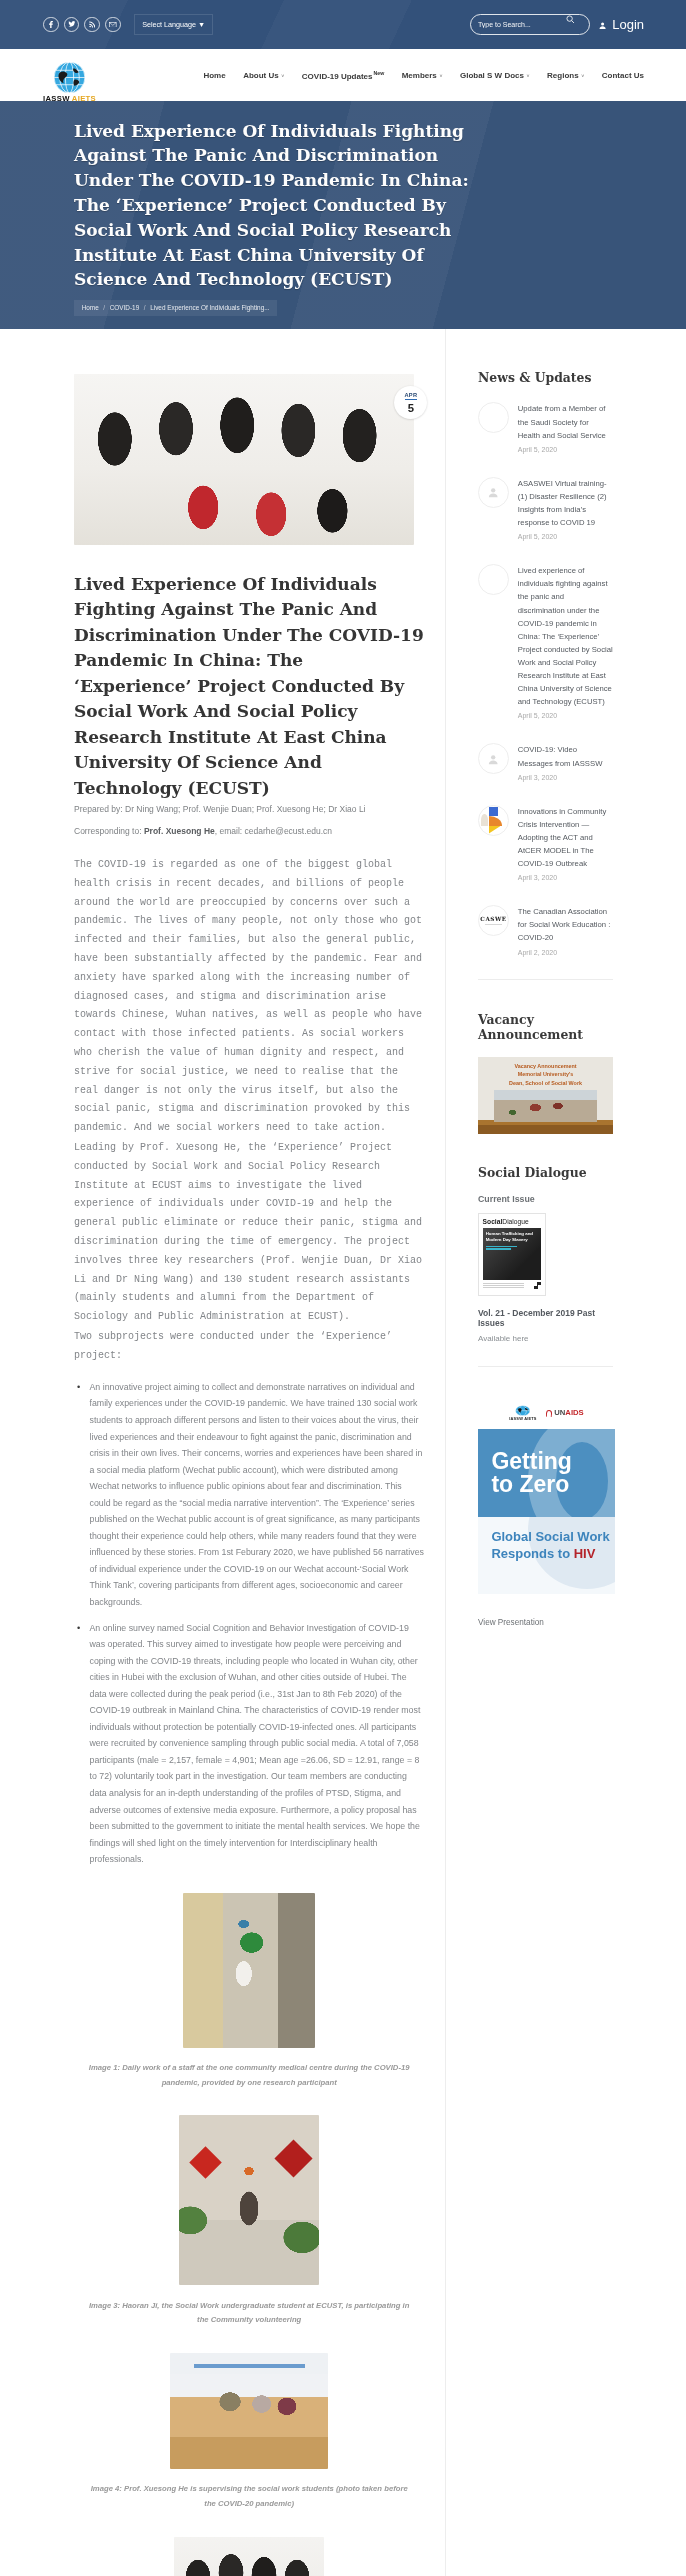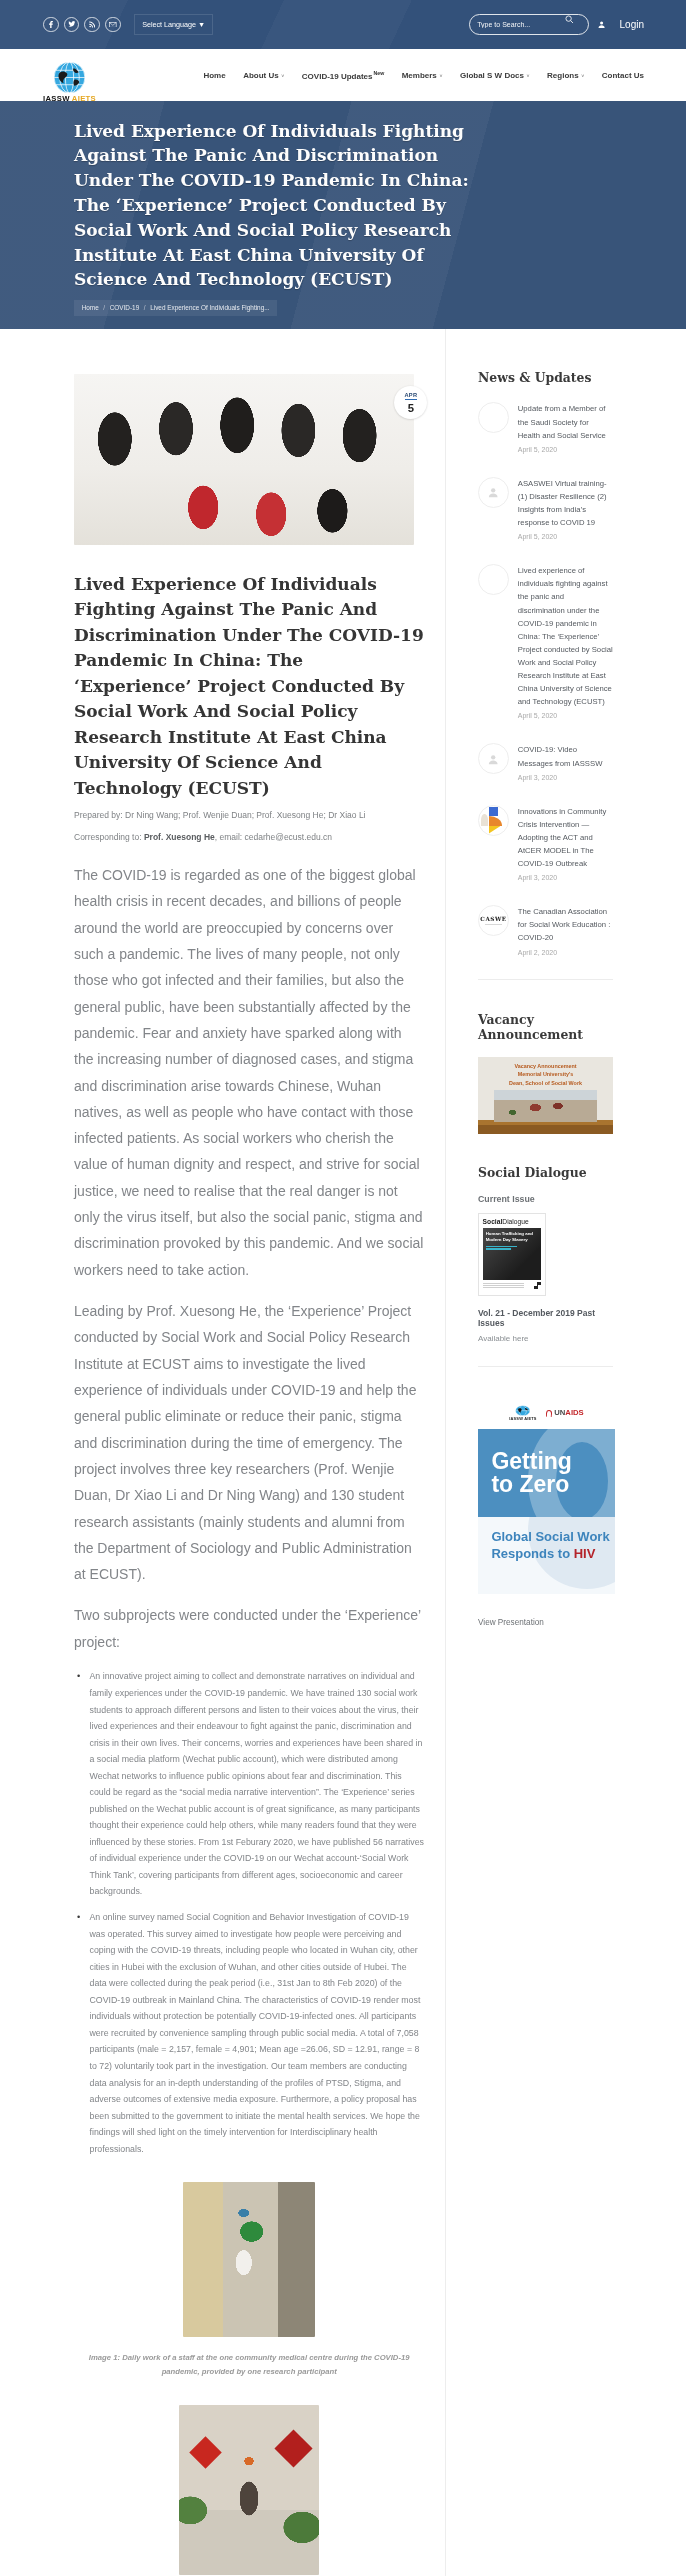--- a/index.html
+++ b/index.html
@@ -13,21 +13,21 @@
   .icon-circle { width:15.5px; height:15.5px; border:0.5px solid rgba(255,255,255,.75); border-radius:50%;
                  display:flex; align-items:center; justify-content:center; color:#fff; font-size:7.2px; cursor:pointer; }
   .icon-circle svg { display:block; }
   .lang { color:#fff; font-size:7.2px; margin-left:13.4px; padding:5.2px 7.2px; border:0.5px solid rgba(255,255,255,.12); cursor:pointer; }
   .topbar-right { margin-left:auto; display:flex; align-items:center; gap:9.3px; }
   .searchpill { display:flex; border:1px solid rgba(255,255,255,.85); border-radius:11.3px;
                 height:20.6px; width:120px; padding:0 7.2px; }
   .searchpill input { background:transparent; border:0; outline:none; color:#fff; font-size:7px; width:88px;
                       font-family:"Liberation Sans",sans-serif; }
   .searchpill input::placeholder { color:rgba(255,255,255,.95); }
-  .login { display:flex; align-items:center; gap:14px; color:#fff; font-size:10px; cursor:pointer; }
+  .login { display:flex; align-items:center; gap:6px; color:#fff; font-size:13px; cursor:pointer; }
 
   
   .navrow { background:#fff; height:52px; display:flex; align-items:center; padding:0 43px; position:relative; }
   .logo { display:flex; flex-direction:column; align-items:center; margin-top:13.4px; }
   .logo-globe { width:33px; height:33px; }
   .logo-text { font-size:7.7px; font-weight:bold; letter-spacing:0.3px; font-family:"Liberation Sans",sans-serif; }
   .logo-text .p1 { color:#111; }
   .logo-text .p2 { color:#e8a built;} 
   .logo-text .p2 { color:#e5a722; }
   .menu { margin-left:auto; display:flex; align-items:center; gap:17.5px; }
@@ -65,25 +65,25 @@
                 radial-gradient(25px 36px at 76% 80%, #1d1b1a 60%, transparent 61%),
                 linear-gradient(180deg,#f6f5f3 0%,#efede9 55%,#e4e1da 100%); }
   .datebadge { position:absolute; top:12.4px; right:-13.4px; width:33px; height:33px; background:#fff; border-radius:50%;
                box-shadow:0 0.5px 2.1px rgba(0,0,0,.18); display:flex; flex-direction:column; align-items:center; justify-content:center; }
   .datebadge .m { font-size:5.7px; font-weight:bold; color:#2b4a73; letter-spacing:0.3px; }
   .datebadge .bar { width:11.3px; height:1px; background:#2d6bb5; margin:1.5px 0; }
   .datebadge .d { font-size:11.3px; font-weight:bold; color:#222; }
 
   .article h2.title { font-family:"DejaVu Serif","Liberation Serif",serif; color:#353535; font-size:17px; line-height:1.5;
                       font-weight:bold; margin-top:27px; }
-  .byline { margin-top:7px; font-size:8.5px; color:#7f8285; line-height:1.7; }
+  .byline { margin-top:1px; font-size:8.5px; color:#7f8285; line-height:1.7; }
   .byline + .byline { margin-top:7.2px; }
   .byline b { color:#5a5d60; }
-  .article p.body { margin-top:17.5px; font-size:14px; line-height:1.88; color:#828589; }
-  .article p.body.tight { margin-top:15px; }
+  .article p.body { margin-top:17.5px; font-size:10px; line-height:1.88; color:#828589;font-family:Liberation Mono, monospace; }
+  .article p.body.tight { margin-top:1px; }
   .article ul { list-style:none; margin-top:13.4px; }
   .article ul li { position:relative; padding-left:15.5px; font-size:8.8px; line-height:1.88; color:#828589; margin-top:9.3px; }
   .article ul li::before { content:"•"; position:absolute; left:3.1px; top:0; color:#3a3a3a; font-size:9.3px; }
 
   .imgfig { margin-top:25px; display:flex; flex-direction:column; align-items:center;justify-content:space-between; }
   .imgfig .caption { margin-top:13.4px; font-size:7.7px; font-style:italic; font-weight:bold; color:#9a9a9a;
                      text-align:center; line-height:1.9; max-width:330px; }
   .ph { border-radius:1px; }
   .ph-img1 { width:132px; height:155px;
              background:linear-gradient(90deg,#d8c99e 0 30%,#cbc4b3 30% 72%,#8d8676 72% 100%);

